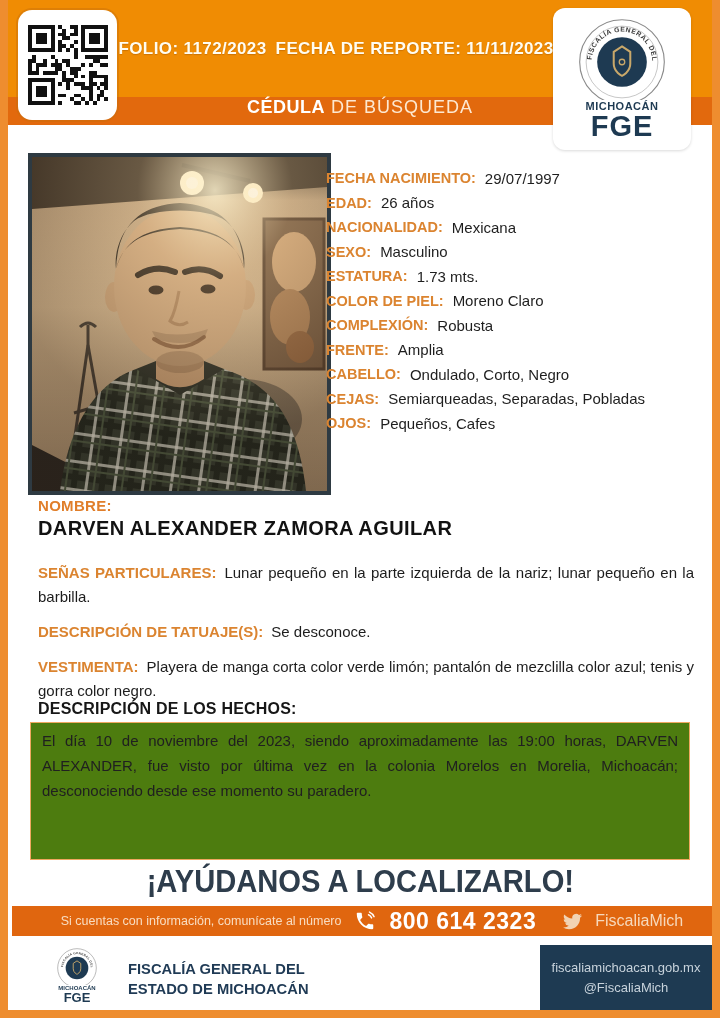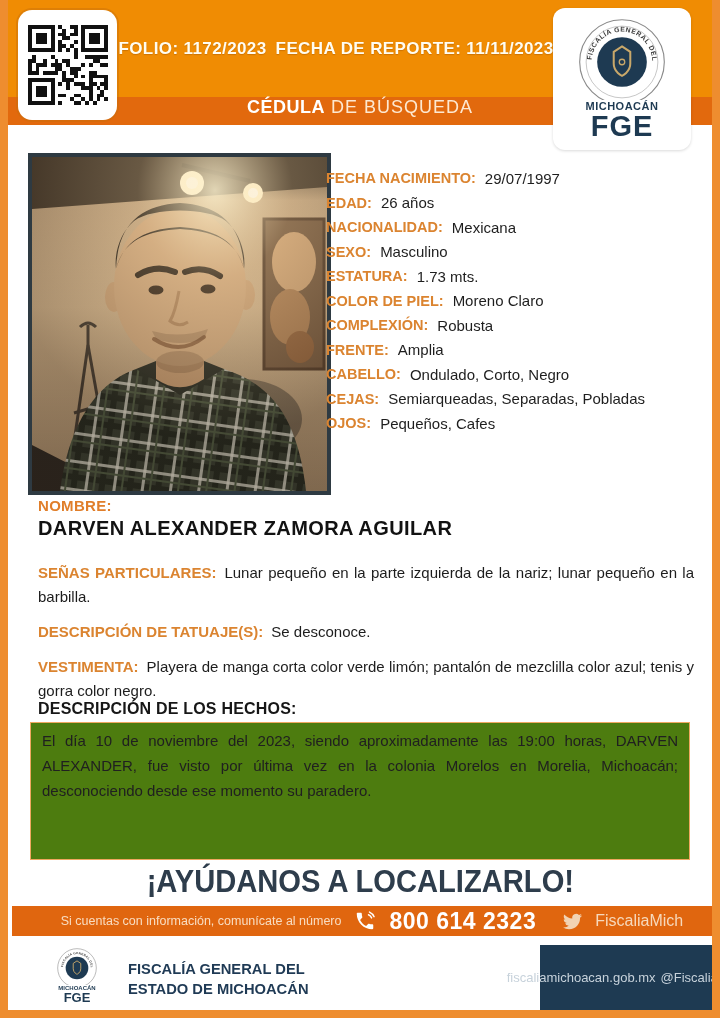--- a/index.html
+++ b/index.html
@@ -70,21 +70,21 @@
   .footer{position:absolute;left:0;top:945px;width:720px;height:65px;background:#ffffff;}
   .f-seal{position:absolute;left:42px;top:2px;width:70px;display:flex;flex-direction:column;
           align-items:center;}
   .f-seal .seal-svg{width:42px;height:42px;}
   .f-region{margin-top:-4px;font-size:6px;font-weight:bold;color:#1E3A52;background:#fff;
             padding:0 2px;z-index:2;}
   .f-acronym{font-size:13px;font-weight:800;color:#1E3A52;line-height:1;}
   .f-org{position:absolute;left:128px;top:14px;font-size:15.5px;font-weight:800;color:#1F3A55;
          line-height:20px;transform:scaleX(.95);transform-origin:left;}
   .f-navy{position:absolute;left:540px;top:0;width:172px;height:65px;background:#1E3A52;
-          display:flex;flex-direction:row;align-items:center;justify-content:center;gap:5px;}
+          display:flex;flex-direction:column;align-items:center;justify-content:center;gap:5px;}
   .f-site,.f-handle{color:#C7D2DB;font-size:13px;}
 </style>
 </head>
 <body>
 
 <div class="page">
 
   <div class="hdr-top"></div>
   <div class="hdr-sub">
     <span class="ced-bold">CÉDULA</span>

